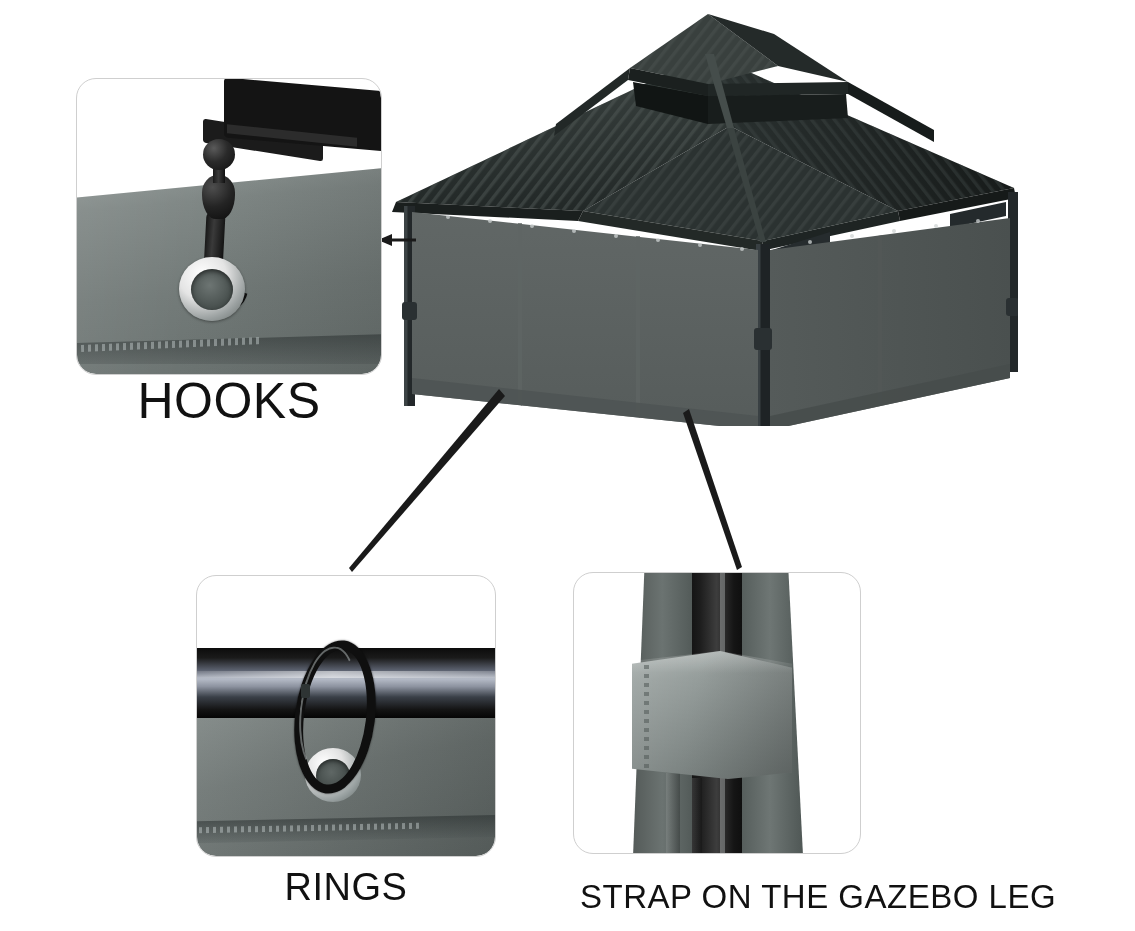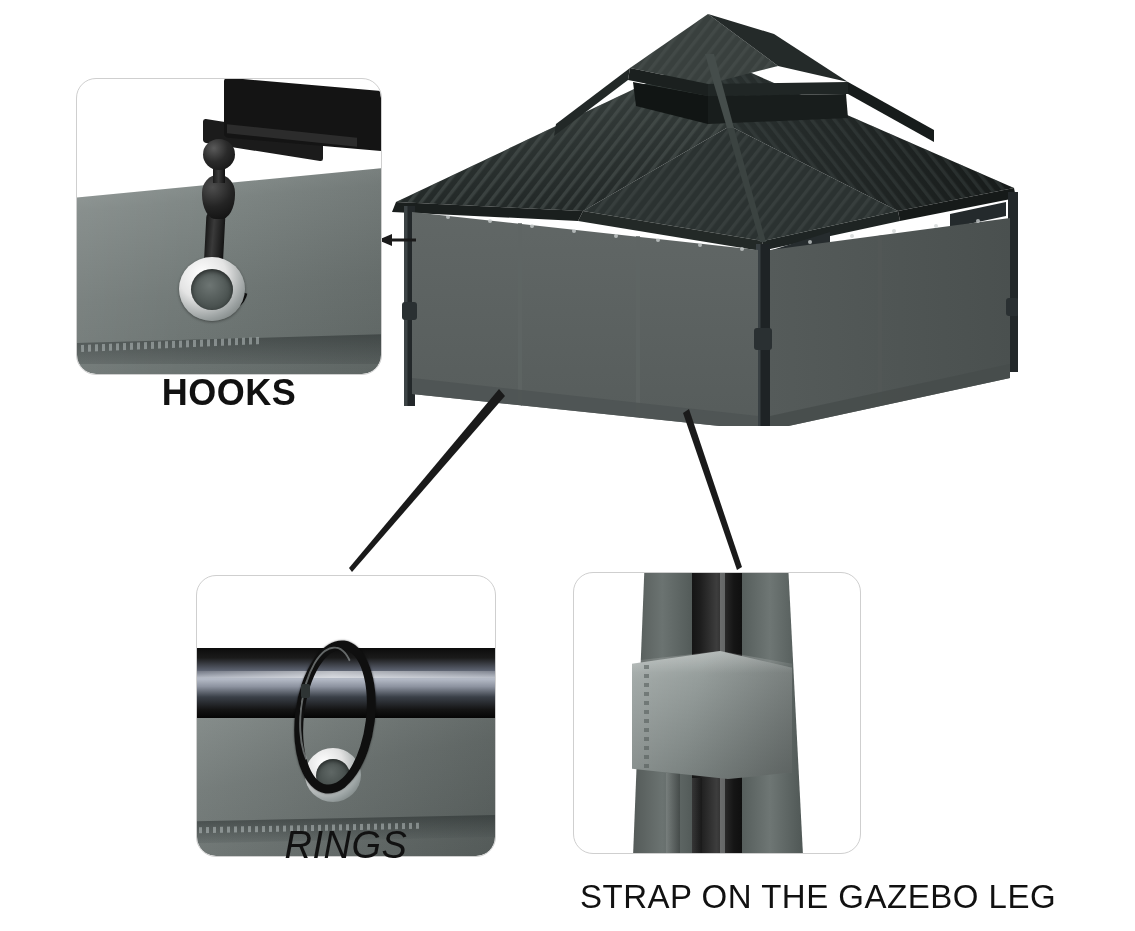--- a/index.html
+++ b/index.html
@@ -138,21 +138,21 @@
     box-shadow: 0 1px 3px rgba(0,0,0,0.4);
   }
   .hk-grommet-hole {
     position: absolute;
     left: 114px; top: 190px; width: 42px; height: 41px;
     border-radius: 50%;
     background: radial-gradient(circle at 45% 40%, #6d7573 0%, #4c5452 60%, #3a4240 100%);
     box-shadow: inset 0 2px 5px rgba(0,0,0,0.55);
   }
 
-  #hooks-caption { left: 76px; top: 372px; width: 306px; font-size: 36px; font-weight: bold; }
+  #hooks-caption { left: 76px; top: 372px; width: 306px; font-size: 50px; }
 
   
   #rings-panel { left: 196px; top: 575px; width: 300px; height: 282px; }
 
   .rg-fabric {
     position: absolute;
     left: -6px; top: 130px; width: 315px; height: 160px;
     background: linear-gradient(170deg, #7d8583 0%, #6c7472 40%, #616967 100%);
   }
   .rg-fabric-shade {
@@ -217,21 +217,21 @@
     background: radial-gradient(circle at 34% 28%, #ffffff 0%, #e2e2e2 35%, #98a0a0 70%, #5a6260 100%);
   }
   .rg-grommet-hole {
     position: absolute;
     left: 119px; top: 183px; width: 34px; height: 33px;
     border-radius: 50%;
     background: radial-gradient(circle at 45% 40%, #5f6765 0%, #454d4b 60%, #343c3a 100%);
     box-shadow: inset 0 2px 4px rgba(0,0,0,0.5);
   }
 
-  #rings-caption { left: 196px; top: 824px; width: 300px; font-size: 38px; font-style: italic; }
+  #rings-caption { left: 196px; top: 866px; width: 300px; font-size: 38px; }
 
   
   #strap-panel { left: 573px; top: 572px; width: 288px; height: 282px; }
 
   .st-leg {
     position: absolute;
     left: 108px; top: -6px; width: 72px; height: 300px;
     background: linear-gradient(90deg, #0a0a0a 0%, #1d1d1d 25%, #3d3d3d 48%, #151515 72%, #070707 100%);
   }
   .st-leg-hl {

